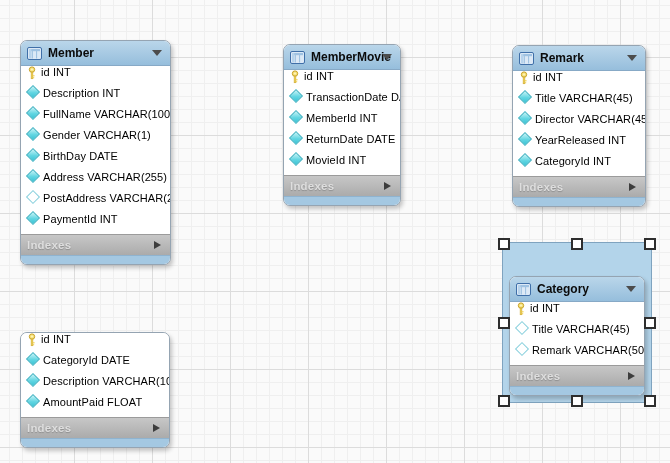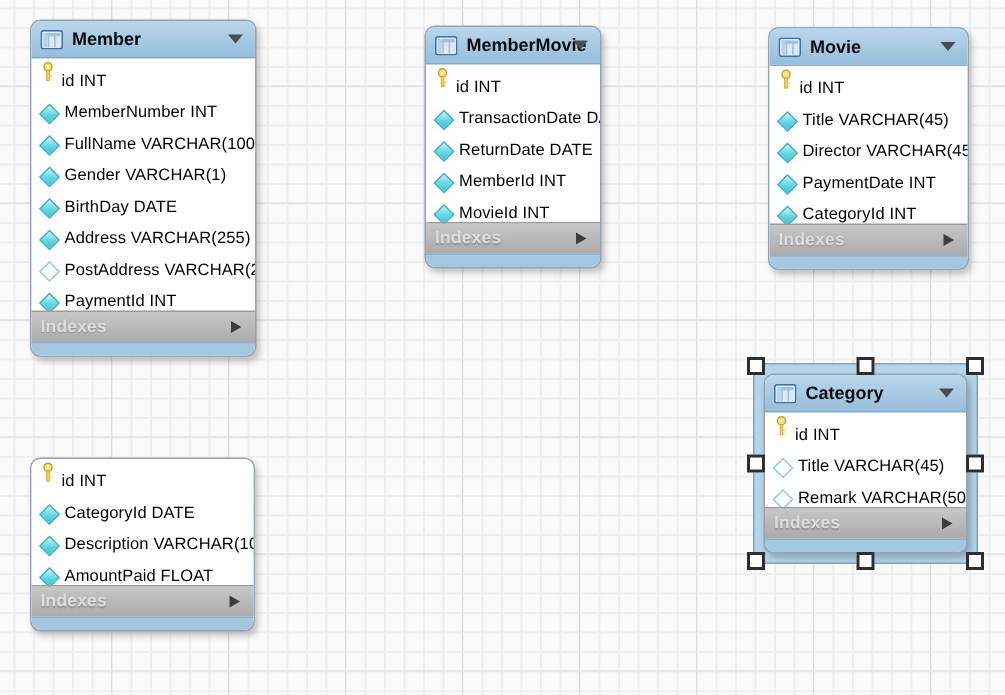--- a/index.html
+++ b/index.html
@@ -11,36 +11,36 @@
       linear-gradient(to right,#dcdcdc 1px,transparent 1px),
       linear-gradient(to bottom,#dcdcdc 1px,transparent 1px),
       linear-gradient(to right,#efefef 1px,transparent 1px),
       linear-gradient(to bottom,#efefef 1px,transparent 1px);
     background-size:78px 78px,78px 78px,13px 13px,13px 13px;
     background-position:74px 0,0 57px,9px 0,0 5px;
   }
   .tbl{position:absolute;}
   .tbl-inner{
     position:relative;border:1px solid #95a4b2;border-radius:7px;overflow:hidden;
-    box-shadow:2px 3px 4px rgba(0,0,0,.22);background:#fff;
+    box-shadow:2px 3px 4px rgba(0,0,0,.22);background:#fff;margin-top:27px;
   }
   .tbl-header{
     position:relative;height:24px;display:flex;align-items:center;
     background:linear-gradient(to bottom,#bad6ea,#96bedc);
     border-bottom:1px solid #87a9c6;padding-left:6px;
   }
   .tbl-title{font-weight:bold;font-size:12px;color:#0b0b0b;margin-left:6px;white-space:nowrap;}
   .hdr-collapse{
     position:absolute;right:8px;top:9px;width:0;height:0;
     border-left:5px solid transparent;border-right:5px solid transparent;
     border-top:6px solid #4c4c4c;cursor:pointer;
   }
   .table-ic{width:15px;height:13px;flex:0 0 15px;display:block;}
   .tbl-body{background:#fff;}
-  .tbl-row{height:21px;display:flex;align-items:flex-end;padding-left:6px;white-space:nowrap;}
+  .tbl-row{height:21px;display:flex;align-items:flex-start;padding-left:6px;white-space:nowrap;}
   .row-label{font-size:11px;color:#000;margin-left:4px;letter-spacing:.1px;}
   .ic-key{width:10px;height:14px;flex:0 0 10px;}
   .diamond{width:8px;height:8px;transform:rotate(45deg);flex:0 0 8px;margin:0 1px;}
   .diamond.filled{background:linear-gradient(135deg,#c9f4f7 0%,#62d6e2 55%,#3cc3d4 100%);border:1px solid #35aebf;}
   .diamond.hollow{background:#ffffff;border:1px solid #86cfdc;}
   .tbl-footer{
     position:relative;height:20px;display:flex;align-items:center;
     background:linear-gradient(to bottom,#c7c7c7,#ababab);
     border-top:1px solid #9b9b9b;padding-left:6px;cursor:pointer;
   }
@@ -86,21 +86,21 @@
                 <circle cx="5" cy="3.6" r="2.7" fill="#f7e27a" stroke="#c7a128" stroke-width="1"></circle>
                 <circle cx="5" cy="3.4" r="1" fill="#fdf4c0"></circle>
                 <rect x="4.1" y="6" width="1.8" height="6.8" fill="#f2d358" stroke="#c7a128" stroke-width="0.5"></rect>
                 <rect x="5.9" y="9.2" width="1.7" height="1.1" fill="#f2d358"></rect>
                 <rect x="5.9" y="11.2" width="1.3" height="1" fill="#f2d358"></rect>
               </svg></span>
             <span class="row-label">id INT</span>
           </div>
           <div class="tbl-row">
             <span class="diamond filled"></span>
-            <span class="row-label">MemberNumber INT</span>
+            <span class="row-label">Description INT</span>
           </div>
           <div class="tbl-row">
             <span class="diamond filled"></span>
             <span class="row-label">FullName VARCHAR(100)</span>
           </div>
           <div class="tbl-row">
             <span class="diamond filled"></span>
             <span class="row-label">Gender VARCHAR(1)</span>
           </div>
           <div class="tbl-row">
@@ -152,25 +152,25 @@
                 <rect x="5.9" y="11.2" width="1.3" height="1" fill="#f2d358"></rect>
               </svg></span>
             <span class="row-label">id INT</span>
           </div>
           <div class="tbl-row">
             <span class="diamond filled"></span>
             <span class="row-label">TransactionDate DATE</span>
           </div>
           <div class="tbl-row">
             <span class="diamond filled"></span>
+            <span class="row-label">MemberId INT</span>
+          </div>
+          <div class="tbl-row">
+            <span class="diamond filled"></span>
             <span class="row-label">ReturnDate DATE</span>
-          </div>
-          <div class="tbl-row">
-            <span class="diamond filled"></span>
-            <span class="row-label">MemberId INT</span>
           </div>
           <div class="tbl-row">
             <span class="diamond filled"></span>
             <span class="row-label">MovieId INT</span>
           </div>
         </div>
         <div class="tbl-footer">
           <span class="footer-label">Indexes</span>
           <span class="footer-arrow"></span>
         </div>
@@ -182,21 +182,21 @@
         <div class="tbl-header">
           <span>
             <svg class="table-ic" viewBox="0 0 15 13">
               <rect x="0.5" y="0.5" width="14" height="12" rx="1.5" fill="#dce9f6" stroke="#3f6fa8"></rect>
               <rect x="2" y="2" width="11" height="2.2" fill="#9fc2e2"></rect>
               <rect x="4.8" y="2" width="1.1" height="9.5" fill="#9fc2e2"></rect>
               <rect x="9" y="2" width="1.1" height="9.5" fill="#9fc2e2"></rect>
               <rect x="2" y="2" width="2.4" height="9.5" fill="#b7d3ec"></rect>
             </svg>
           </span>
-          <span class="tbl-title">Movie</span>
+          <span class="tbl-title">Remark</span>
           <span class="hdr-collapse"></span>
         </div>
         <div class="tbl-body">
           <div class="tbl-row">
             <span><svg class="ic-key" viewBox="0 0 10 14">
                 <circle cx="5" cy="3.6" r="2.7" fill="#f7e27a" stroke="#c7a128" stroke-width="1"></circle>
                 <circle cx="5" cy="3.4" r="1" fill="#fdf4c0"></circle>
                 <rect x="4.1" y="6" width="1.8" height="6.8" fill="#f2d358" stroke="#c7a128" stroke-width="0.5"></rect>
                 <rect x="5.9" y="9.2" width="1.7" height="1.1" fill="#f2d358"></rect>
                 <rect x="5.9" y="11.2" width="1.3" height="1" fill="#f2d358"></rect>
@@ -206,21 +206,21 @@
           <div class="tbl-row">
             <span class="diamond filled"></span>
             <span class="row-label">Title VARCHAR(45)</span>
           </div>
           <div class="tbl-row">
             <span class="diamond filled"></span>
             <span class="row-label">Director VARCHAR(45)</span>
           </div>
           <div class="tbl-row">
             <span class="diamond filled"></span>
-            <span class="row-label">PaymentDate INT</span>
+            <span class="row-label">YearReleased INT</span>
           </div>
           <div class="tbl-row">
             <span class="diamond filled"></span>
             <span class="row-label">CategoryId INT</span>
           </div>
         </div>
         <div class="tbl-footer">
           <span class="footer-label">Indexes</span>
           <span class="footer-arrow"></span>
         </div>

